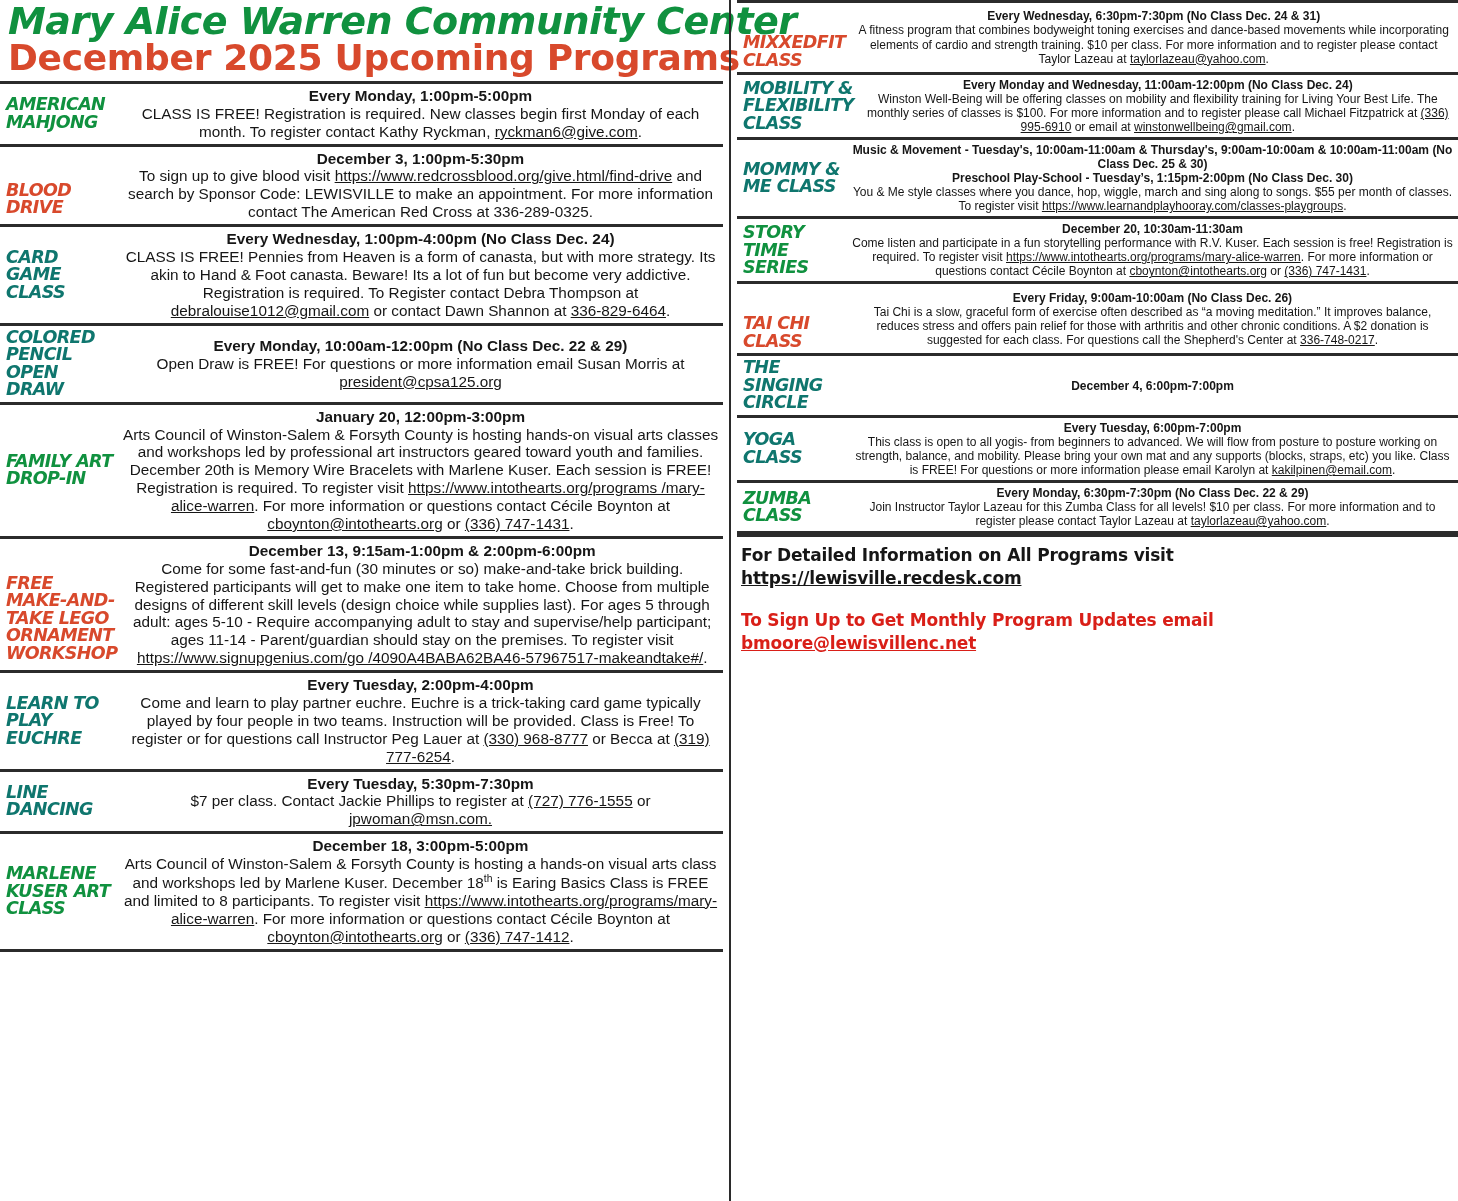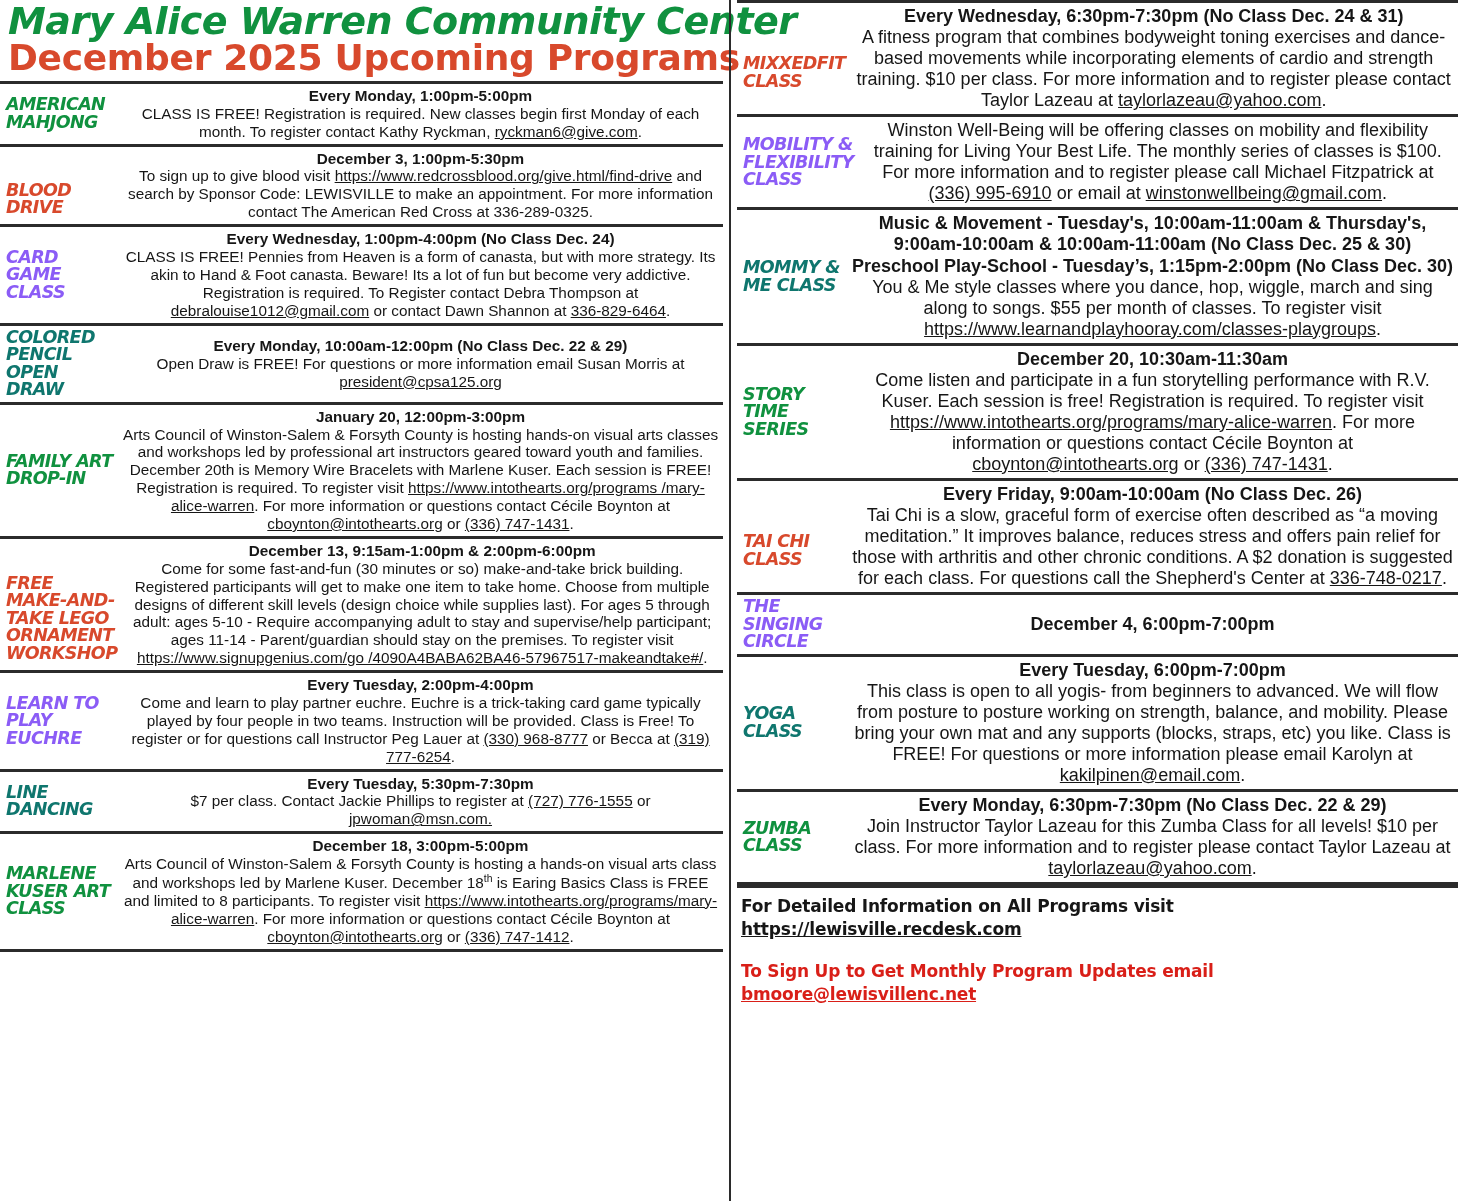--- a/index.html
+++ b/index.html
@@ -82,32 +82,32 @@
     letter-spacing: -0.6px;
     text-transform: uppercase;
     word-break: normal;
   }
   .col-right .prog-name {
     flex: 0 0 110px;
     font-size: 17.5px;
   }
   .c-green  { color: #10913F; }
   .c-red    { color: #D8492C; margin-top: 28px; }
-  .c-teal   { color: #8b5cf6; }
+  .c-teal   { color: #0f766e; }
   .c-orange { color: #0f766e; }
 
   .prog-body {
     flex: 1 1 auto;
     text-align: center;
     font-family: "Liberation Sans", sans-serif;
     font-size: 15.3px;
     line-height: 1.17;
     padding: 0 4px;
   }
-  .col-right .prog-body { font-size: 18px; }
+  .col-right .prog-body { font-size: 12px; }
 
   .prog-when {
     font-weight: bold;
     display: block;
   }
   .prog-desc { display: block; }
   u { text-decoration: underline; text-underline-offset: 1px; }
   sup { font-size: 0.68em; vertical-align: super; }
 
   
@@ -219,20 +219,21 @@
         <div class="row first">
           <div class="prog-name c-red">MIXXEDFIT CLASS</div>
           <div class="prog-body">
             <span class="prog-when">Every Wednesday, 6:30pm-7:30pm (No Class Dec. 24 &amp; 31)</span>
             <span class="prog-desc">A fitness program that combines bodyweight toning exercises and dance-based movements while incorporating elements of cardio and strength training. $10 per class. For more information and to register please contact Taylor Lazeau at <u>taylorlazeau@yahoo.com</u>.</span>
           </div>
         </div>
         <div class="row">
           <div class="prog-name c-teal">MOBILITY &amp; FLEXIBILITY CLASS</div>
           <div class="prog-body">
+            <span class="prog-when">Every Monday and Wednesday, 11:00am-12:00pm (No Class Dec. 24)</span>
             <span class="prog-desc">Winston Well-Being will be offering classes on mobility and flexibility training for Living Your Best Life. The monthly series of classes is $100. For more information and to register please call Michael Fitzpatrick at <u>(336) 995-6910</u> or email at <u>winstonwellbeing@gmail.com</u>.</span>
           </div>
         </div>
         <div class="row">
           <div class="prog-name c-orange">MOMMY &amp; ME CLASS</div>
           <div class="prog-body">
             <span class="prog-when">Music &amp; Movement - Tuesday's, 10:00am-11:00am &amp; Thursday's, 9:00am-10:00am &amp; 10:00am-11:00am (No Class Dec. 25 &amp; 30)<br>Preschool Play-School - Tuesday’s, 1:15pm-2:00pm (No Class Dec. 30)</span>
             <span class="prog-desc">You &amp; Me style classes where you dance, hop, wiggle, march and sing along to songs. $55 per month of classes. To register visit <u>https://www.learnandplayhooray.com/classes-playgroups</u>.</span>
           </div>
         </div>

